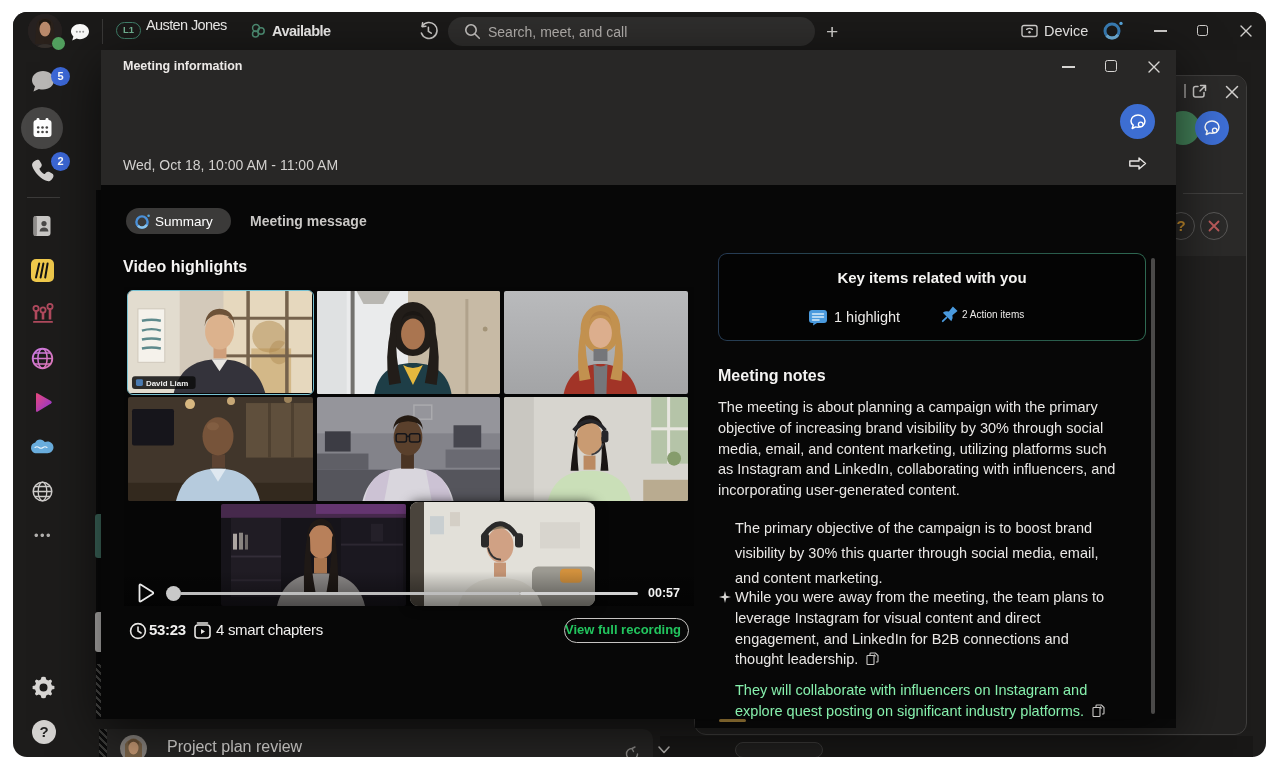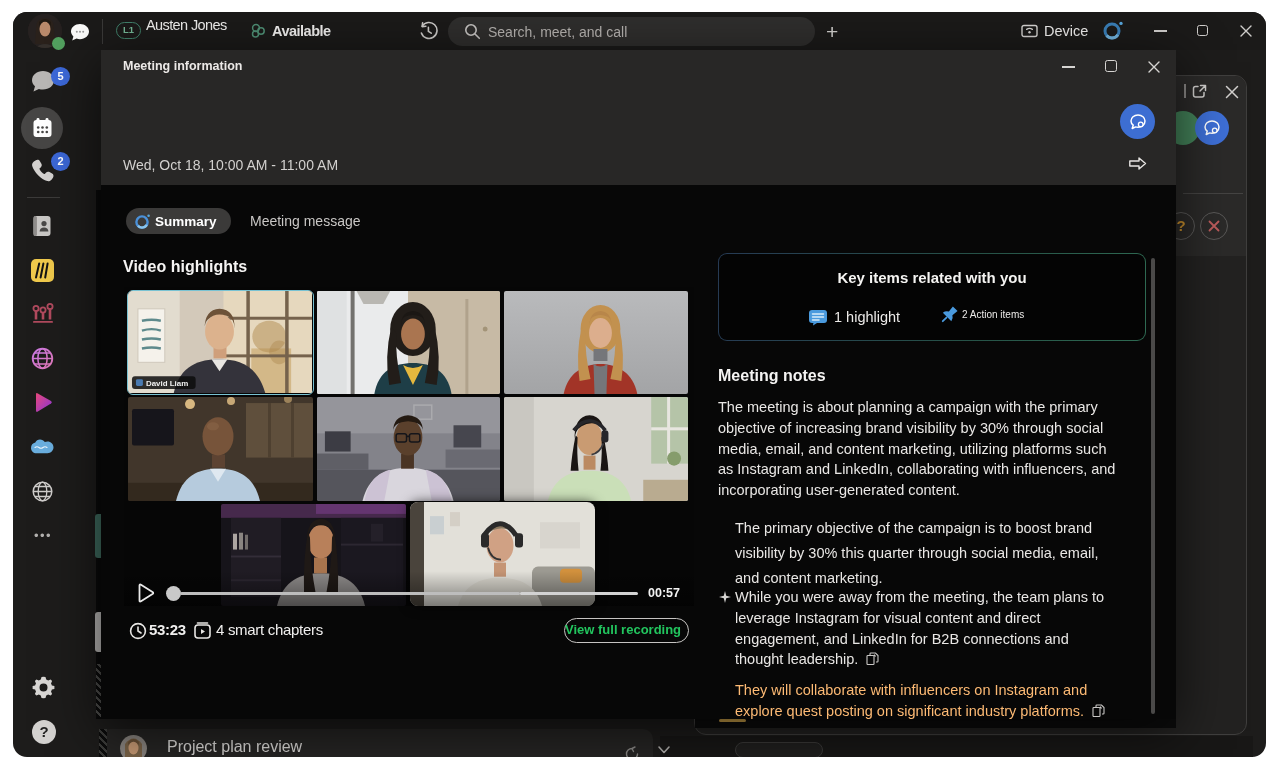--- a/index.html
+++ b/index.html
@@ -243,22 +243,22 @@
     <svg class="abs" style="left:1027px;top:106px" width="19" height="15" viewBox="0 0 19 15">
       <path d="M11 2 L17.5 7.5 L11 13 L11 10 L1.8 10 L1.8 5 L11 5 Z" fill="none" stroke="#e6e4e2" stroke-width="1.4" stroke-linejoin="round"></path>
     </svg>
 
     <div class="abs" style="left:25px;top:158px;width:105px;height:26px;background:#3b3a39;border-radius:13px;"></div>
     <svg class="abs" style="left:33px;top:163px" width="18" height="17" viewBox="0 0 18 17">
       <circle cx="8" cy="9" r="5.6" fill="none" stroke="#4a90d9" stroke-width="2.4"></circle>
       <circle cx="8" cy="9" r="5.6" fill="none" stroke="#8ac4ec" stroke-width="2.4" stroke-dasharray="10 40" stroke-dashoffset="-3"></circle>
       <circle cx="14.6" cy="2.8" r="1.3" fill="#57a7dd"></circle>
     </svg>
-    <div class="abs" style="left:54px;top:164px;font-size:13.5px;font-weight:bold;color:#fff;">Summary</div>
-    <div class="abs" style="left:149px;top:163px;font-size:14px;font-weight:400;color:#c9c7c5;">Meeting message</div>
+    <div class="abs" style="left:54px;top:164px;font-size:13.5px;font-weight:normal;color:#fff;">Summary</div>
+    <div class="abs" style="left:149px;top:163px;font-size:14px;font-weight:700;color:#c9c7c5;">Meeting message</div>
 
     <div class="abs" style="left:22px;top:208px;font-size:16px;font-weight:bold;color:#f5f4f3;">Video highlights</div>
     <div class="abs" style="left:23px;top:237px;width:570px;height:319px;background:#060606;">
 
       <div class="abs" style="left:3px;top:3px;width:187px;height:105px;border:1.5px solid #79c2d2;border-radius:6px;overflow:hidden;">
         <svg width="184" height="102" viewBox="0 0 185 103" preserveAspectRatio="none">
           <rect width="185" height="103" fill="#d3c9ba"></rect>
           <rect x="0" width="52" height="103" fill="#e2dccf"></rect>
           <rect x="10" y="18" width="27" height="54" fill="#f5f2eb" stroke="#cfc8bb"></rect>
           <path d="M14 30 Q24 28 33 30 M14 40 Q24 37 33 40 M14 49 Q24 47 33 49 M14 58 Q24 56 33 58" stroke="#5e8a8c" stroke-width="2.5" fill="none"></path>
@@ -470,21 +470,21 @@
     <div class="abs" style="left:617px;top:317px;font-size:16px;font-weight:bold;color:#f5f4f3;">Meeting notes</div>
     <div class="abs" style="left:617px;top:347px;width:420px;font-size:14.5px;line-height:20.8px;color:#e9e7e5;">The meeting is about planning a campaign with the primary<br>objective of increasing brand visibility by 30% through social<br>media, email, and content marketing, utilizing platforms such<br>as Instagram and LinkedIn, collaborating with influencers, and<br>incorporating user-generated content.</div>
     <div class="abs" style="left:634px;top:466px;width:405px;font-size:14.5px;line-height:25px;color:#e9e7e5;">The primary objective of the campaign is to boost brand<br>visibility by 30% this quarter through social media, email,<br>and content marketing.</div>
     <svg class="abs" style="left:617px;top:540px" width="14" height="14" viewBox="0 0 14 14">
       <path d="M7 1 L8.2 5.8 L13 7 L8.2 8.2 L7 13 L5.8 8.2 L1 7 L5.8 5.8 Z" fill="#d8d6d4"></path>
     </svg>
     <div class="abs" style="left:634px;top:537px;width:405px;font-size:14.5px;line-height:20.8px;color:#e9e7e5;">While you were away from the meeting, the team plans to<br>leverage Instagram for visual content and direct<br>engagement, and LinkedIn for B2B connections and<br>thought leadership.&nbsp;&nbsp;<svg style="display:inline-block;vertical-align:-2px" width="13" height="14" viewBox="0 0 13 14">
             <path d="M4 3 L4 1.8 Q4 1 4.8 1 L9.5 1 L12 3.5 L12 9.2 Q12 10 11.2 10 L10 10 M10 4 L9 4 Q8.5 4 8.5 3.5 L8.5 2.5" fill="none" stroke="#c9c7c5" stroke-width="1.1"></path>
             <rect x="1" y="3.5" width="7" height="9" rx="0.8" fill="none" stroke="#c9c7c5" stroke-width="1.1"></rect>
           </svg></div>
-    <div class="abs" style="left:634px;top:630px;width:412px;font-size:14.5px;line-height:20.8px;color:#fdba74;">They will collaborate with influencers on Instagram and<br>explore quest posting on significant industry platforms.&nbsp;&nbsp;<svg style="display:inline-block;vertical-align:-2px" width="13" height="14" viewBox="0 0 13 14">
+    <div class="abs" style="left:634px;top:630px;width:412px;font-size:14.5px;line-height:20.8px;color:#86efac;">They will collaborate with influencers on Instagram and<br>explore quest posting on significant industry platforms.&nbsp;&nbsp;<svg style="display:inline-block;vertical-align:-2px" width="13" height="14" viewBox="0 0 13 14">
             <path d="M4 3 L4 1.8 Q4 1 4.8 1 L9.5 1 L12 3.5 L12 9.2 Q12 10 11.2 10 L10 10 M10 4 L9 4 Q8.5 4 8.5 3.5 L8.5 2.5" fill="none" stroke="#c9c7c5" stroke-width="1.1"></path>
             <rect x="1" y="3.5" width="7" height="9" rx="0.8" fill="none" stroke="#c9c7c5" stroke-width="1.1"></rect>
           </svg></div>
 
     <div class="abs" style="left:1050px;top:208px;width:3.5px;height:456px;background:#4a4948;border-radius:2px;"></div>
   </div>
 
 </div>
   </div>
 

